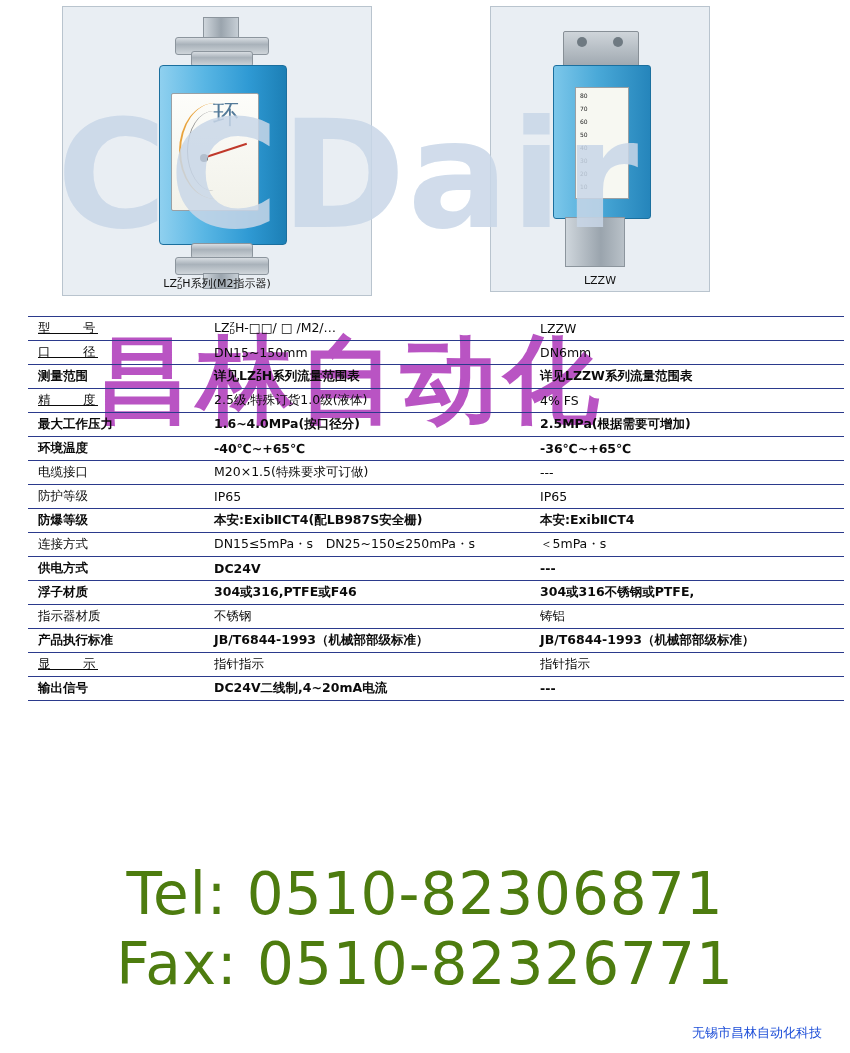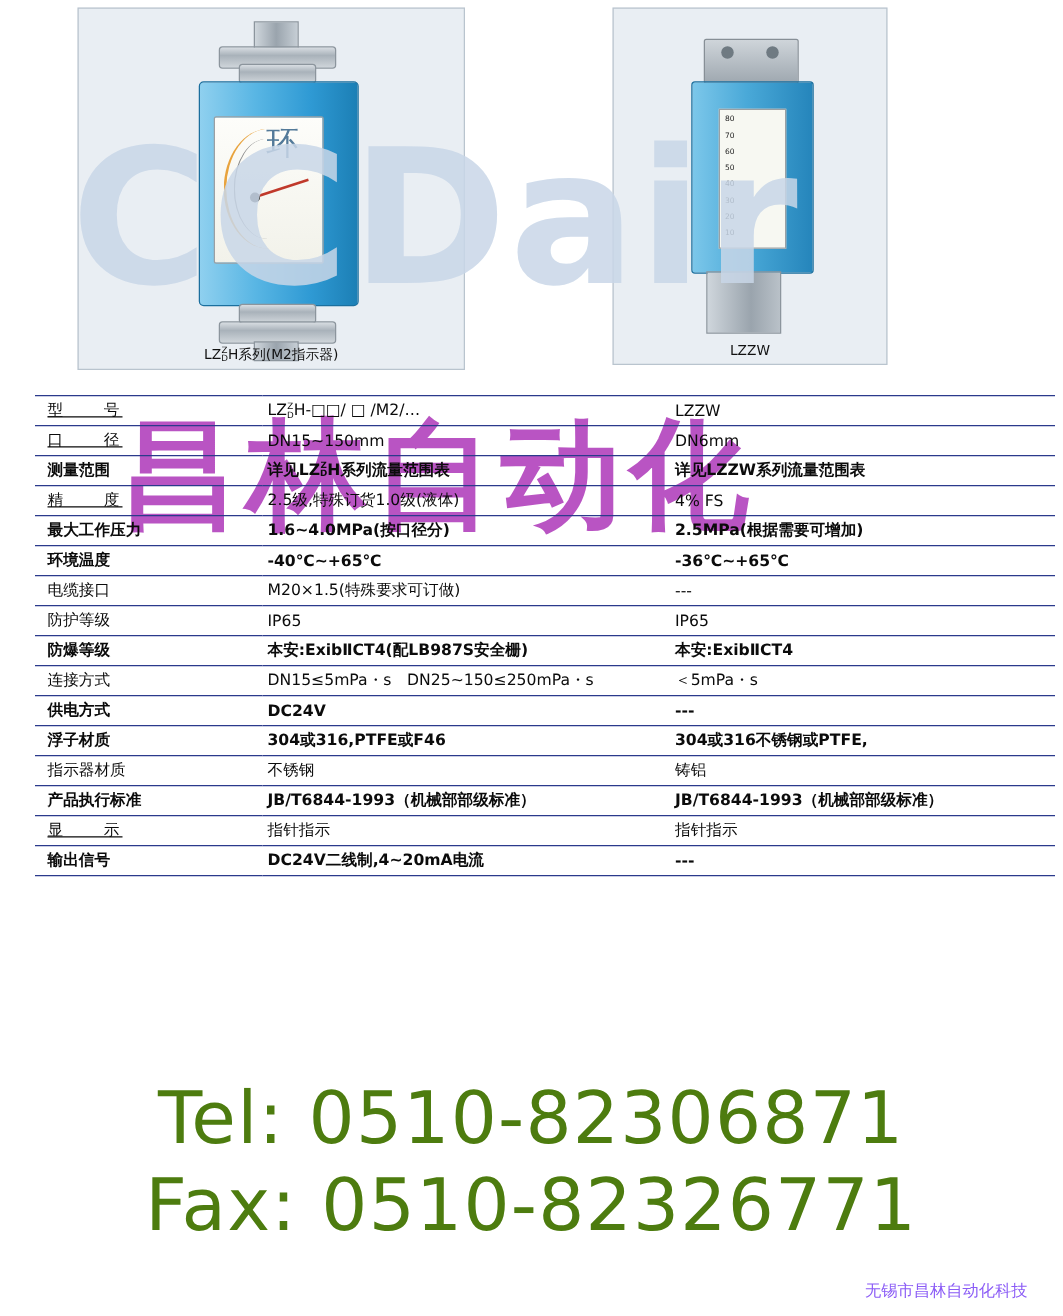--- a/index.html
+++ b/index.html
@@ -184,21 +184,21 @@
     white-space: nowrap;
   }
   #tel-line { top: 860px; }
   #fax-line { top: 930px; }
 
   #footer-company {
     position: absolute;
     right: 28px;
     top: 1024px;
     font-size: 13px;
-    color: #8b5cf6;
+    color: #1d4ed8;
     font-family: "DejaVu Sans", sans-serif;
     z-index: 8;
   }
 </style>
 </head>
 <body>
 
 <div id="watermark-ccdair">CCDair</div>
 <div id="watermark-cn">昌林自动化</div>
 

